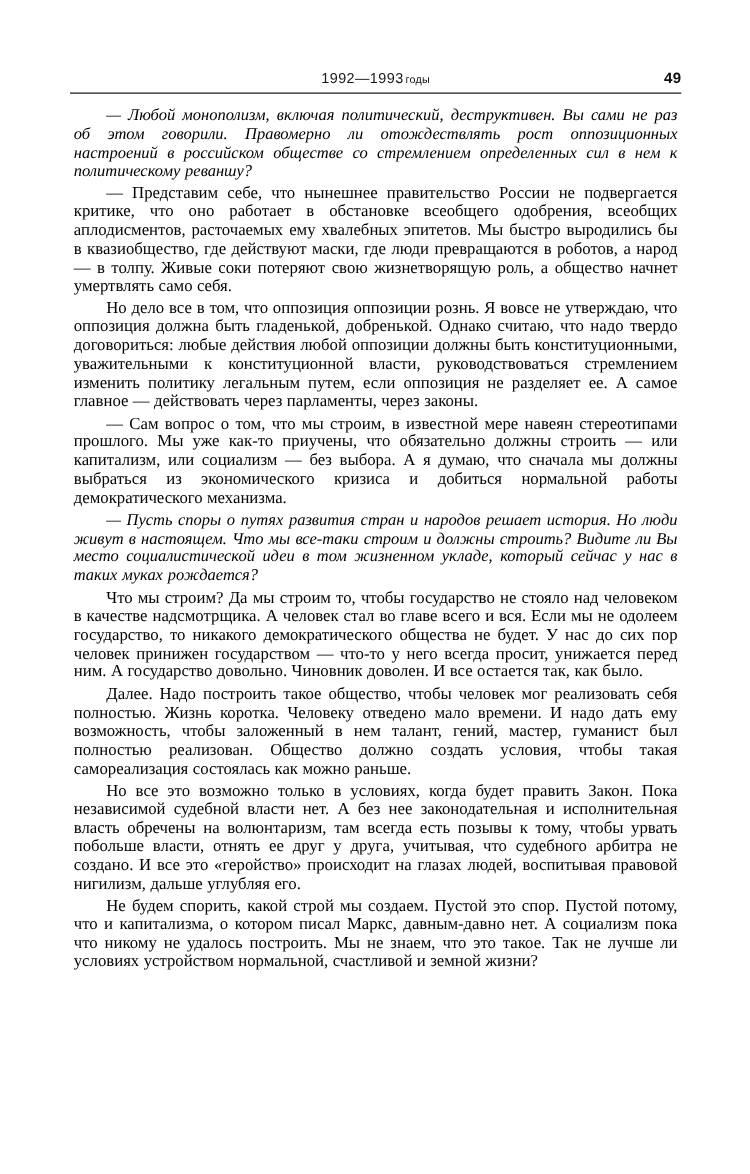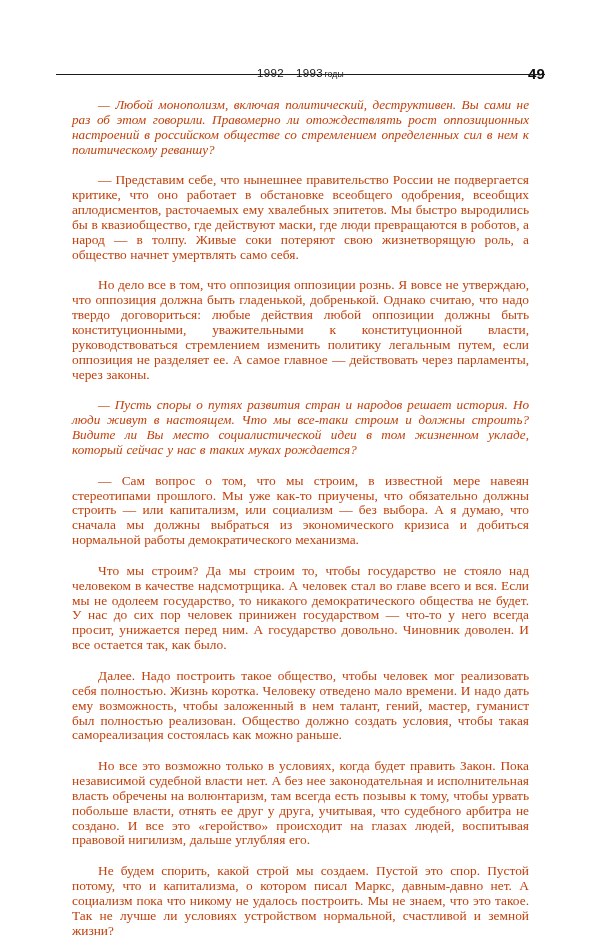--- a/index.html
+++ b/index.html
@@ -22,21 +22,21 @@
     width: 600px;
     height: 939px;
     background: #ffffff;
     box-sizing: border-box;
   }
 
   
   .running-head {
     position: absolute;
     left: 56px;
-    top: 67px;
+    top: 57px;
     width: 489px;
     height: 20px;
   }
   .running-head-inner {
     position: relative;
     width: 100%;
     height: 100%;
   }
   .rh-title {
     position: absolute;
@@ -56,21 +56,21 @@
   .rh-title .rh-word {
     font-size: 8.6px;
     letter-spacing: 0.2px;
     margin-left: 1.5px;
   }
   .rh-folio {
     position: absolute;
     right: 0;
     top: -2px;
     font-family: "Liberation Sans", "DejaVu Sans", sans-serif;
-    font-size: 15px;
+    font-size: 12px;
     font-weight: bold;
     color: #0d0d0d;
     letter-spacing: 0.2px;
   }
   .rule {
     position: absolute;
     left: 56px;
     top: 74px;
     width: 489px;
     height: 0;
@@ -79,27 +79,27 @@
 
   
   .column {
     position: absolute;
     left: 56px;
     top: 82px;
     width: 489px;
   }
 
   p.para {
-    margin: 16px;
+    margin: 3px;
     text-indent: 26px;
     text-align: justify;
     text-justify: inter-word;
     font-size: 13.4px;
     line-height: 14.85px;
-    color: #c2410c;
+    color: #000000;
     word-spacing: 0.2px;
     hyphens: manual;
   }
   p.para.italic {
     font-style: italic;
     font-size: 13.2px;
     word-spacing: 0.6px;
   }
   
   p.para::after {
@@ -124,21 +124,21 @@
       <div class="rh-folio">49</div>
     </div>
   </div>
 
   <div class="rule"></div>
 
   <div class="column">
     <p class="para italic ragged">— Любой монополизм, включая политический, деструктивен. Вы сами не раз об этом говорили. Правомерно ли отождествлять рост оппозиционных настроений в российском обществе со стремлением определенных сил в нем к политическому реваншу?</p>
     <p class="para ragged">— Представим себе, что нынешнее правительство России не подвергается критике, что оно работает в обстановке всеобщего одобрения, всеобщих аплодисментов, расточаемых ему хвалебных эпитетов. Мы быстро выродились бы в квазиобщество, где действуют маски, где люди превращаются в роботов, а народ — в толпу. Живые соки потеряют свою жизнетворящую роль, а общество начнет умертвлять само себя.</p>
     <p class="para ragged">Но дело все в том, что оппозиция оппозиции рознь. Я вовсе не утверждаю, что оппозиция должна быть гладенькой, добренькой. Однако считаю, что надо твердо договориться: любые действия любой оппозиции должны быть конституционными, уважительными к конституционной власти, руководствоваться стремлением изменить политику легальным путем, если оппозиция не разделяет ее. А самое главное — действовать через парламенты, через законы.</p>
+    <p class="para ragged">— Сам вопрос о том, что мы строим, в известной мере навеян стереотипами прошлого. Мы уже как-то приучены, что обязательно должны строить — или капитализм, или социализм — без выбора. А я думаю, что сначала мы должны выбраться из экономического кризиса и добиться нормальной работы демократического механизма.</p>
     <p class="para italic ragged">— Пусть споры о путях развития стран и народов решает история. Но люди живут в настоящем. Что мы все-таки строим и должны строить? Видите ли Вы место социалистической идеи в том жизненном укладе, который сейчас у нас в таких муках рождается?</p>
-    <p class="para ragged">— Сам вопрос о том, что мы строим, в известной мере навеян стереотипами прошлого. Мы уже как-то приучены, что обязательно должны строить — или капитализм, или социализм — без выбора. А я думаю, что сначала мы должны выбраться из экономического кризиса и добиться нормальной работы демократического механизма.</p>
     <p class="para ragged">Что мы строим? Да мы строим то, чтобы государство не стояло над человеком в качестве надсмотрщика. А человек стал во главе всего и вся. Если мы не одолеем государство, то никакого демократического общества не будет. У нас до сих пор человек принижен государством — что-то у него всегда просит, унижается перед ним. А государство довольно. Чиновник доволен. И все остается так, как было.</p>
     <p class="para ragged">Далее. Надо построить такое общество, чтобы человек мог реализовать себя полностью. Жизнь коротка. Человеку отведено мало времени. И надо дать ему возможность, чтобы заложенный в нем талант, гений, мастер, гуманист был полностью реализован. Общество должно создать условия, чтобы такая самореализация состоялась как можно раньше.</p>
     <p class="para ragged">Но все это возможно только в условиях, когда будет править Закон. Пока независимой судебной власти нет. А без нее законодательная и исполнительная власть обречены на волюнтаризм, там всегда есть позывы к тому, чтобы урвать побольше власти, отнять ее друг у друга, учитывая, что судебного арбитра не создано. И все это «геройство» происходит на глазах людей, воспитывая правовой нигилизм, дальше углубляя его.</p>
     <p class="para ragged">Не будем спорить, какой строй мы создаем. Пустой это спор. Пустой потому, что и капитализма, о котором писал Маркс, давным-давно нет. А социализм пока что никому не удалось построить. Мы не знаем, что это такое. Так не лучше ли условиях устройством нормальной, счастливой и земной жизни?</p>
   </div>
 
 </div>
 
 </body></html>

